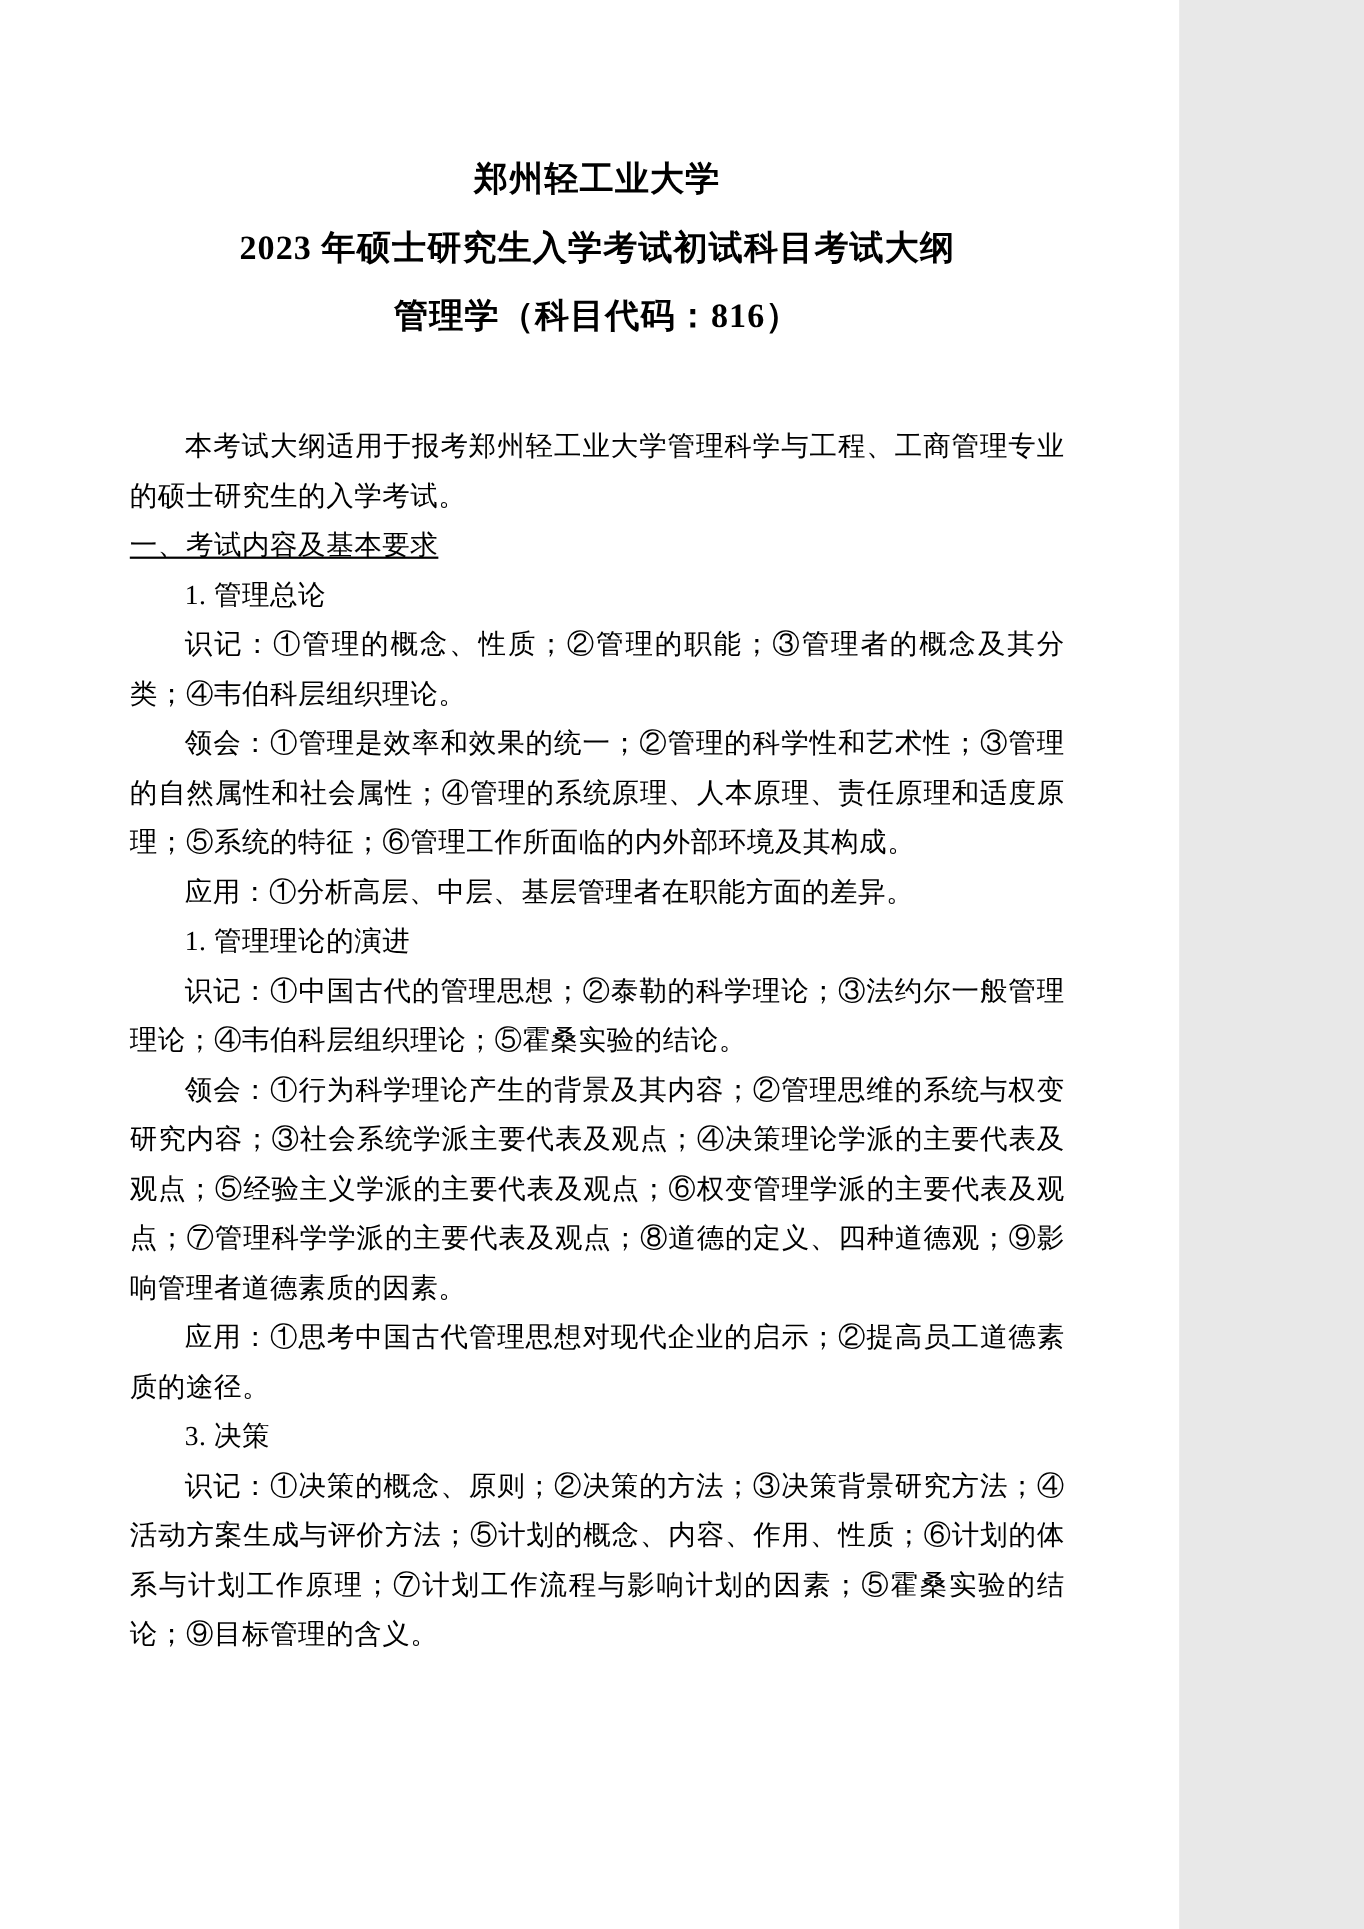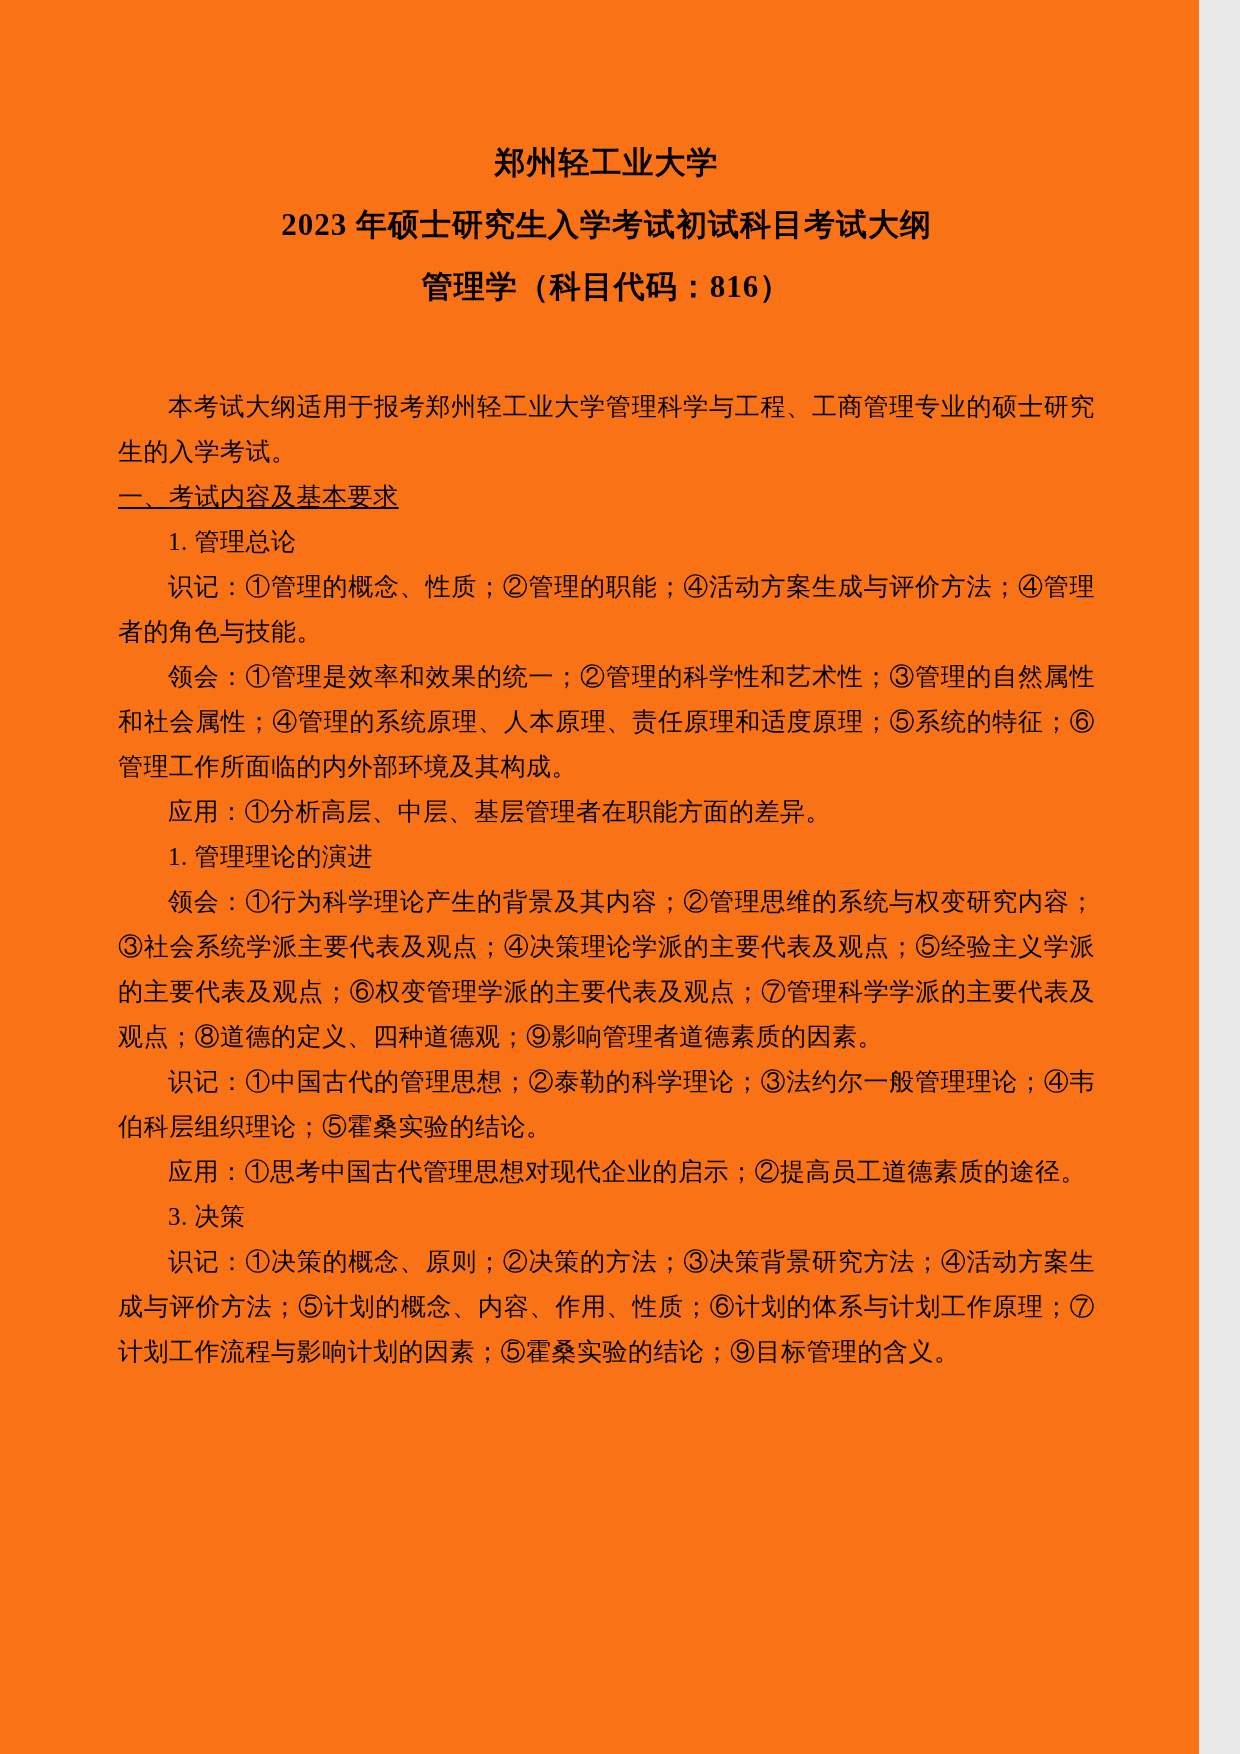--- a/index.html
+++ b/index.html
@@ -3,23 +3,23 @@
 <meta charset="utf-8">
 <style>
   * { margin: 0; padding: 0; box-sizing: border-box; }
   html, body { background: #e8e8e8; }
   body {
     width: 1240px;
     font-family: "Liberation Serif", "DejaVu Serif", serif;
     color: #000000;
   }
   .page {
-    width: 1199px;
+    width: 1072px;
     height: 1754px;
-    background: #f97316;
+    background: #ffffff;
     padding: 132px 104px 0 118px;
     overflow: hidden;
   }
   .title-block {
     text-align: center;
   }
   .title-line {
     font-size: 31px;
     font-weight: bold;
     line-height: 62px;
@@ -56,27 +56,27 @@
     <div class="title-line">管理学（科目代码：816）</div>
   </div>
 
   <div class="content">
 
     <p class="intro-para">本考试大纲适用于报考郑州轻工业大学管理科学与工程、工商管理专业的硕士研究生的入学考试。</p>
 
     <p class="section-heading">一、考试内容及基本要求</p>
 
     <p class="sub-heading">1. 管理总论</p>
-    <p class="body-para">识记：①管理的概念、性质；②管理的职能；④活动方案生成与评价方法；④管理者的角色与技能。</p>
+    <p class="body-para">识记：①管理的概念、性质；②管理的职能；③管理者的概念及其分类；④韦伯科层组织理论。</p>
     <p class="body-para">领会：①管理是效率和效果的统一；②管理的科学性和艺术性；③管理的自然属性和社会属性；④管理的系统原理、人本原理、责任原理和适度原理；⑤系统的特征；⑥管理工作所面临的内外部环境及其构成。</p>
     <p class="body-para">应用：①分析高层、中层、基层管理者在职能方面的差异。</p>
 
     <p class="sub-heading">1. 管理理论的演进</p>
+    <p class="body-para">识记：①中国古代的管理思想；②泰勒的科学理论；③法约尔一般管理理论；④韦伯科层组织理论；⑤霍桑实验的结论。</p>
     <p class="body-para">领会：①行为科学理论产生的背景及其内容；②管理思维的系统与权变研究内容；③社会系统学派主要代表及观点；④决策理论学派的主要代表及观点；⑤经验主义学派的主要代表及观点；⑥权变管理学派的主要代表及观点；⑦管理科学学派的主要代表及观点；⑧道德的定义、四种道德观；⑨影响管理者道德素质的因素。</p>
-    <p class="body-para">识记：①中国古代的管理思想；②泰勒的科学理论；③法约尔一般管理理论；④韦伯科层组织理论；⑤霍桑实验的结论。</p>
     <p class="body-para">应用：①思考中国古代管理思想对现代企业的启示；②提高员工道德素质的途径。</p>
 
     <p class="sub-heading">3. 决策</p>
     <p class="body-para">识记：①决策的概念、原则；②决策的方法；③决策背景研究方法；④活动方案生成与评价方法；⑤计划的概念、内容、作用、性质；⑥计划的体系与计划工作原理；⑦计划工作流程与影响计划的因素；⑤霍桑实验的结论；⑨目标管理的含义。</p>
 
   </div>
 
 </div>
 
 </body></html>

